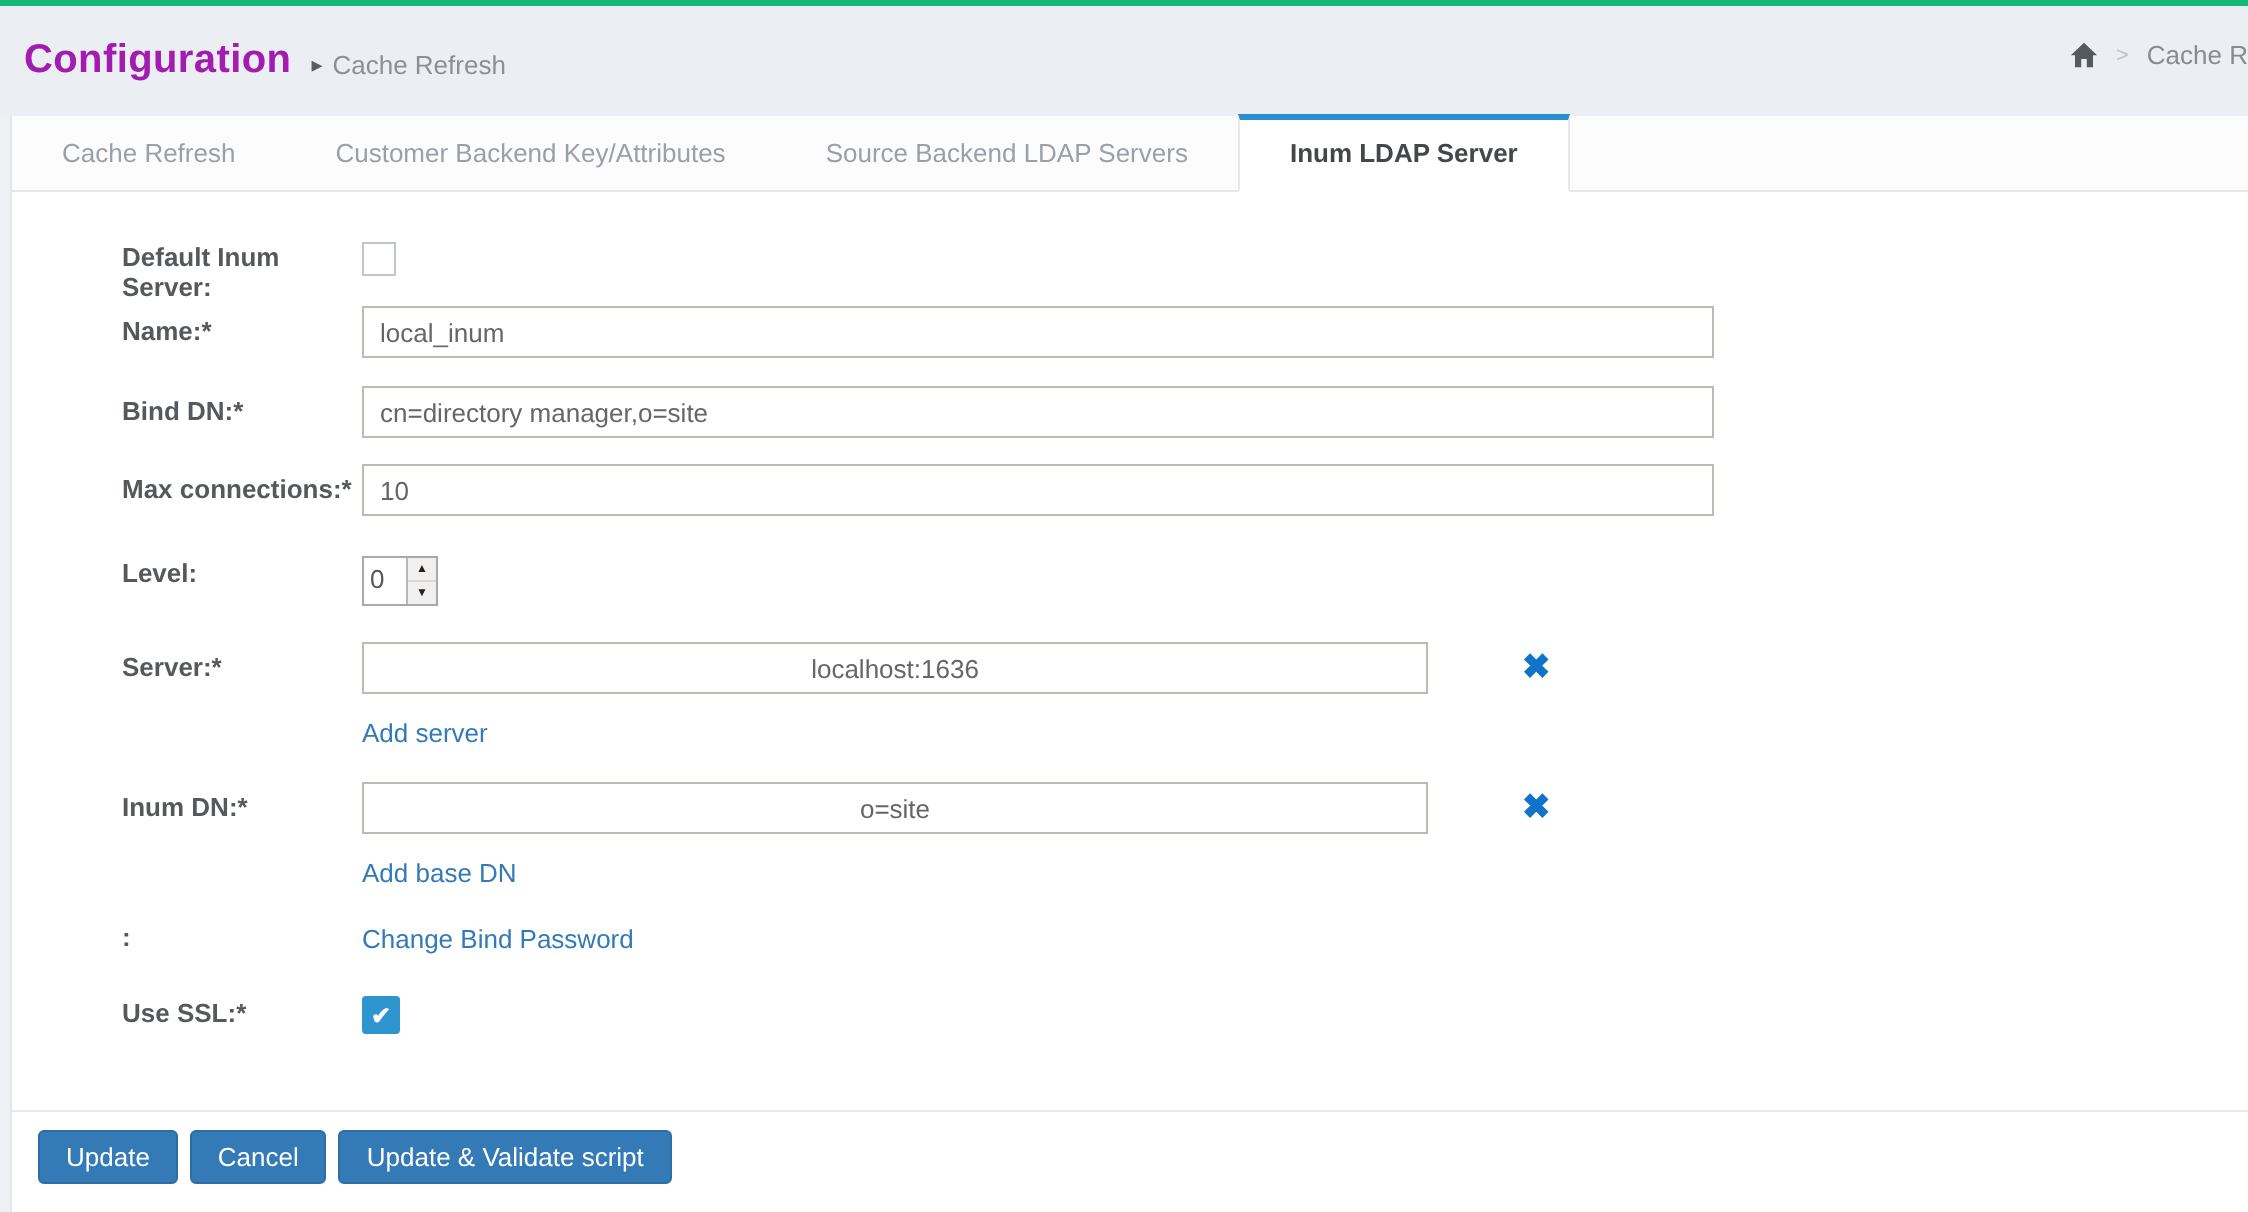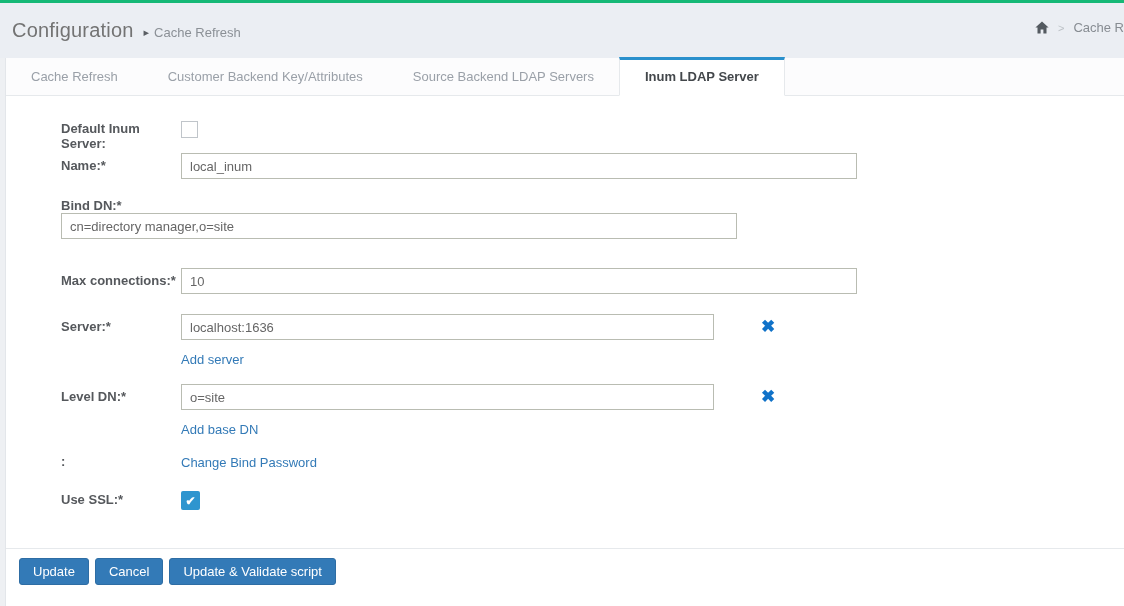--- a/index.html
+++ b/index.html
@@ -10,21 +10,21 @@
     position:relative;
     font-size:13px;
     color:#55585c;
   }
   
   .topbar { height:3px; background:#16b876; width:100%; }
   .header {
     height:55px; background:#ebeef3; width:100%;
     display:flex; align-items:center; padding-left:12px; position:relative;
   }
-  .page-title { font-size:20px; font-weight:normal; color:#737373; letter-spacing:0.2px; }
+  .page-title { font-size:20px; font-weight:bold; color:#a21caf; letter-spacing:0.2px; }
   .crumb-caret { font-size:11px; color:#5a5e63; margin:3px 0 0 10px; }
   .crumb-section { font-size:13px; color:#8b9096; margin:3px 0 0 5px; }
   .top-breadcrumb {
     position:absolute; right:0; top:17px;
     display:flex; align-items:center; white-space:nowrap;
   }
   .home-icon svg { width:14px; height:13px; fill:#545a60; display:block; }
   .crumb-sep { color:#bcc1c6; font-size:11px; margin:0 9px; }
   .crumb-label { color:#878c92; font-size:13px; }
 
@@ -51,21 +51,21 @@
   .form { padding:24px 0 0 55px; }
   .form-row { display:flex; align-items:flex-start; }
   .form-label { width:120px; font-weight:bold; color:#55585c; font-size:13px; padding-top:5px; flex:none; }
   .form-label.top { padding-top:1px; }
   .txt-input {
     height:26px; border:1px solid #b9bcb2; background:#fff; color:#666;
     font-size:13px; font-family:"Liberation Sans", sans-serif;
     padding:0 8px; outline:none; border-radius:0;
   }
   .w-long { width:676px; }
-  .w-short { width:533px; }
+  .w-short { width:533px;text-align:center; }
   .checkbox-plain {
     width:17px; height:17px; background:#fff; border:1px solid #c0c5ca; margin-top:1px;
   }
   .checkbox-checked {
     width:19px; height:19px; background:#2e95cf; border-radius:2px;
     color:#fff; font-size:12px; font-weight:bold;
     display:flex; align-items:center; justify-content:center;
   }
   .spinner { display:inline-flex; height:25px; border:1px solid #a6aaae; background:#fff; }
   .spin-val { width:21px; font-size:13px; color:#55585c; padding:3px 0 0 3px; }
@@ -122,44 +122,54 @@
     <div class="form-row" style="margin-bottom:2px;">
       <div class="form-label top">Default Inum Server:</div>
       <div class="checkbox-plain"></div>
     </div>
 
     <div class="form-row" style="margin-bottom:14px;">
       <div class="form-label">Name:*</div>
       <input type="text" class="txt-input w-long" value="local_inum" style="">
     </div>
 
-    <div class="form-row" style="margin-bottom:29px;flex-direction:column;">
+    <div class="form-row" style="margin-bottom:13px;">
       <div class="form-label">Bind DN:*</div>
       <input type="text" class="txt-input w-long" value="cn=directory manager,o=site" style="">
     </div>
 
     <div class="form-row" style="margin-bottom:20px;">
       <div class="form-label">Max connections:*</div>
       <input type="text" class="txt-input w-long" value="10" style="">
     </div>
 
+    <div class="form-row" style="margin-bottom:18px;">
+      <div class="form-label top">Level:</div>
+      <div class="spinner">
+        <div class="spin-val">0</div>
+        <div class="spin-btns">
+          <div class="spin-btn up">▲</div>
+          <div class="spin-btn">▼</div>
+        </div>
+      </div>
+    </div>
 
     <div class="form-row" style="margin-bottom:17px;">
       <div class="form-label">Server:*</div>
       <div class="field-col">
         <div class="input-x-row">
           <input type="text" class="txt-input w-short" value="localhost:1636" style="">
           <span class="remove-x">✖</span>
         </div>
         <a class="link sub-link">Add server</a>
       </div>
     </div>
 
     <div class="form-row" style="margin-bottom:16px;">
-      <div class="form-label">Level DN:*</div>
+      <div class="form-label">Inum DN:*</div>
       <div class="field-col">
         <div class="input-x-row">
           <input type="text" class="txt-input w-short" value="o=site" style="">
           <span class="remove-x">✖</span>
         </div>
         <a class="link sub-link">Add base DN</a>
       </div>
     </div>
 
     <div class="form-row" style="margin-bottom:21px;">

